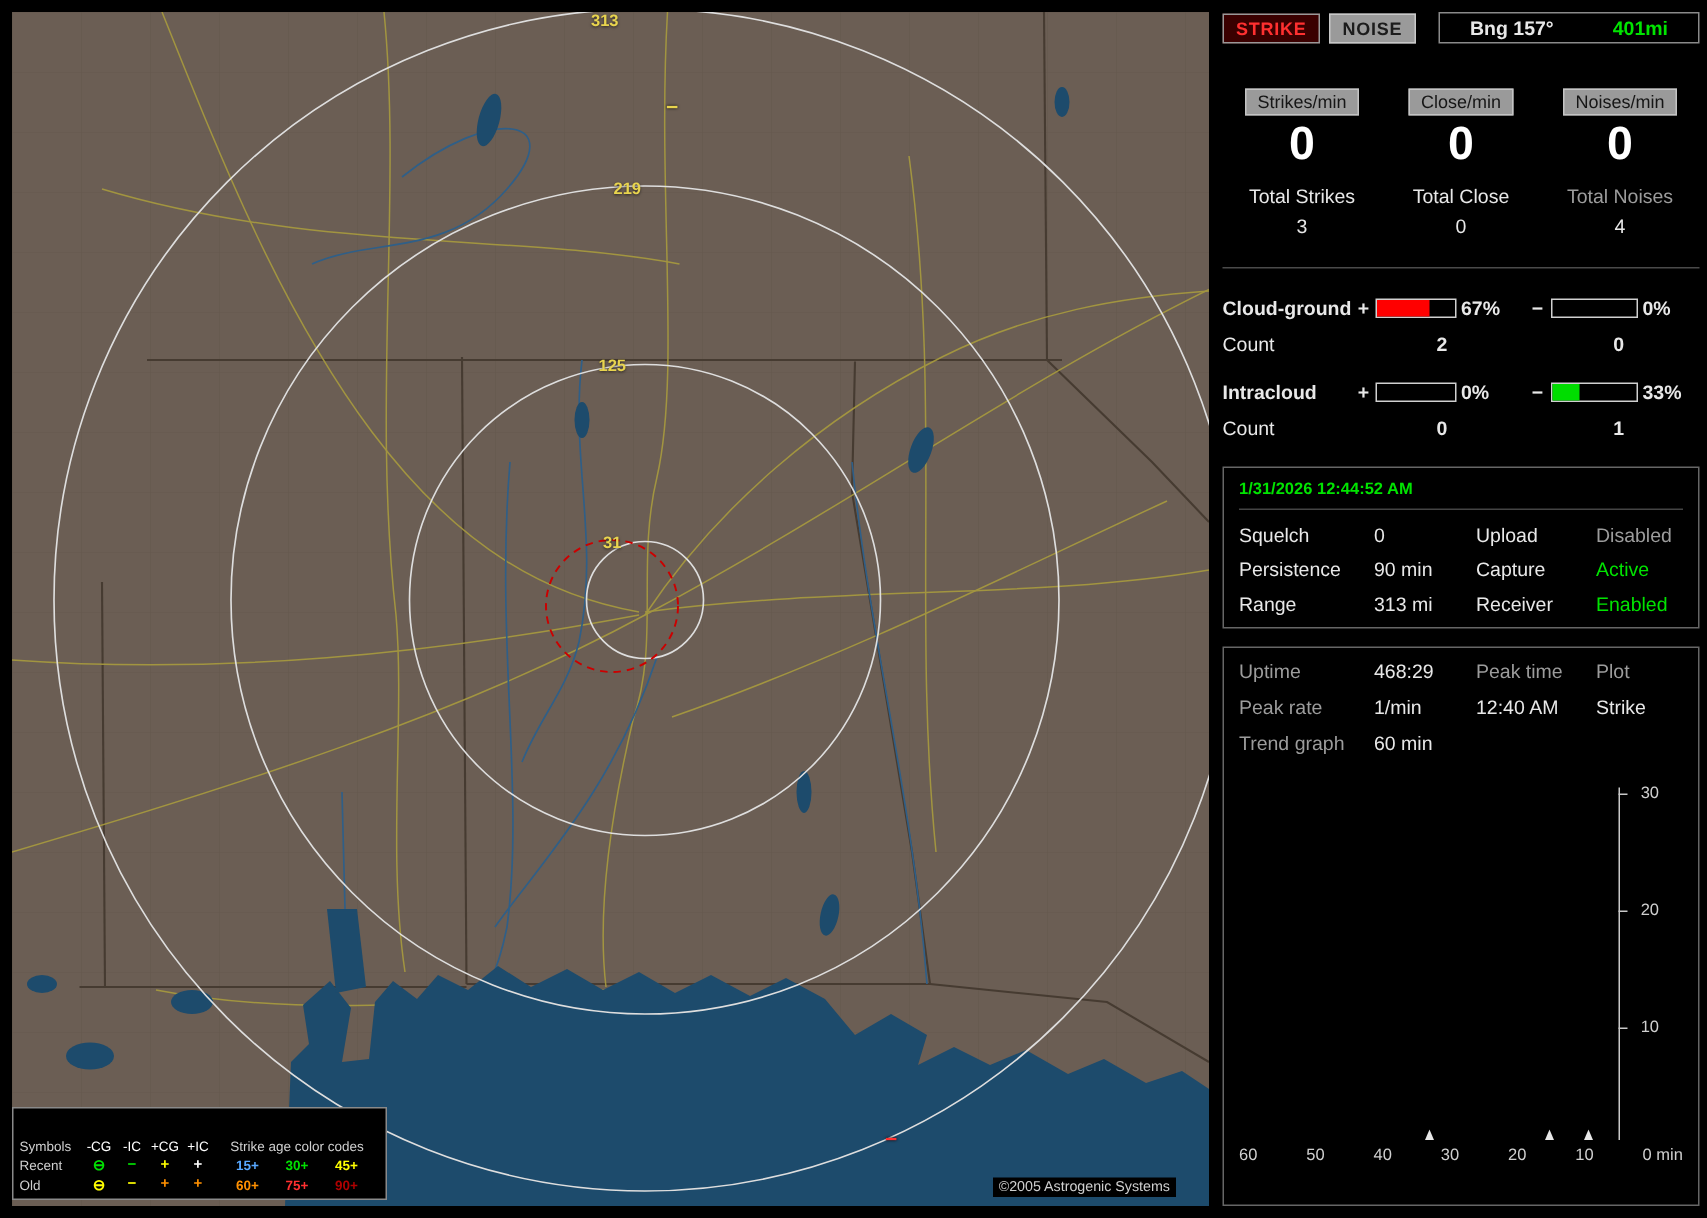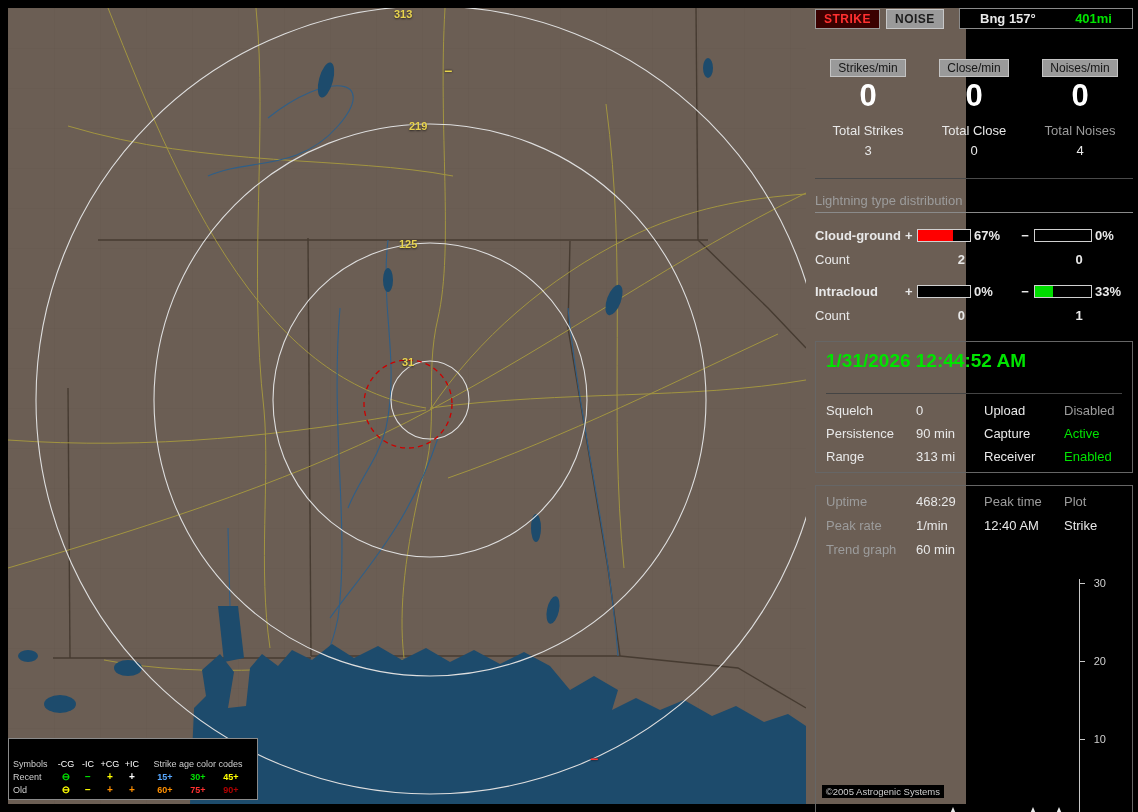--- a/index.html
+++ b/index.html
@@ -1,20 +1,20 @@
 <!DOCTYPE html>
 <html><head>
 <meta charset="utf-8">
 <style>
   html,body{margin:0;padding:0;background:#000;}
   body{font-family:"Liberation Sans",sans-serif;}
   .page{position:relative;width:1138px;height:812px;background:#000;overflow:hidden;}
 
   
-  .map-panel{position:absolute;left:8px;top:8px;width:958px;height:796px;background:#6b5e54;overflow:hidden;}
+  .map-panel{position:absolute;left:8px;top:8px;width:798px;height:796px;background:#6b5e54;overflow:hidden;}
   .map-panel svg{position:absolute;left:0;top:0;}
   .ring-label{position:absolute;color:#e8d44e;font-size:11px;font-weight:bold;text-shadow:0 1px 2px rgba(0,0,0,.6);}
   .marker{position:absolute;font-weight:bold;font-size:14px;line-height:10px;text-shadow:0 0 2px #000;}
   .copyright{position:absolute;right:22px;bottom:6px;color:#cfcfcf;font-size:9.5px;background:#000;padding:1px 4px;}
 
   
   .legend{position:absolute;left:0;bottom:4px;width:250px;background:#000;border:1px solid #8a8a8a;color:#ddd;font-size:9px;padding:18px 4px 3px 4px;box-sizing:border-box;}
   .legend-row{display:flex;align-items:center;height:13px;}
   .l-label{width:42px;color:#cfcfcf;}
   .l-col{width:22px;text-align:center;color:#fff;}
@@ -45,21 +45,21 @@
   .count-name{width:96px;}
   .sign{width:12px;text-align:center;font-weight:bold;}
   .bar{width:56px;height:11px;border:1px solid #d0d0d0;background:#000;margin:0 3px;}
   .bar-fill{height:100%;}
   .pct{width:38px;font-weight:bold;}
   .grp2{margin-left:10px;display:flex;align-items:center;}
   .count-val{width:112px;text-align:center;font-weight:bold;}
   .count-val.second{margin-left:10px;}
 
   .status-box{border:1px solid #666;margin-top:14px;padding:8px 10px;}
-  .datetime{color:#00e400;font-weight:bold;font-size:19px;border-bottom:1px solid #444;padding-bottom:21px;margin-bottom:9px;}
+  .datetime{color:#00e400;font-weight:bold;font-size:11px;border-bottom:1px solid #444;padding-bottom:7px;margin-bottom:9px;}
   .kv-grid{display:grid;grid-template-columns:90px 68px 80px 1fr;row-gap:8px;font-size:13px;}
 
   .stats-box{border:1px solid #666;margin-top:12px;padding:8px 10px;flex:1;display:flex;flex-direction:column;box-sizing:border-box;}
   .gray{color:#9c9c9c;}
   .stats-grid{display:grid;grid-template-columns:90px 68px 80px 1fr;row-gap:9px;font-size:13px;margin-bottom:4px;}
 
   .chart{position:relative;height:235px;margin-top:18px;}
   .chart-axis{position:absolute;right:42px;top:0;bottom:0;width:1px;background:#c8c8c8;}
   .ytick{position:absolute;right:37px;width:6px;height:1px;background:#c8c8c8;}
   .ylab{position:absolute;right:16px;font-size:11px;color:#cfcfcf;}
@@ -220,21 +220,20 @@
         <span class="rate-chip">Noises/min</span>
         <div class="rate-value">0</div>
         <div class="total-label" style="color: rgb(156, 156, 156);">Total Noises</div>
         <div class="total-value">4</div>
       </div>
     </div>
 
     <hr class="divider">
 
     <div>
-      <div class="dist-title">Lightning type distribution</div>
 
       <div class="dist-row">
         <span class="dist-name">Cloud-ground</span>
         <span class="sign">+</span>
         <span class="bar">
             <span class="bar-fill" style="display: block; background: rgb(255, 0, 0); width: 67%;"></span>
           </span>
         <span class="pct">67%</span>
         <span class="grp2">
           <span class="sign">−</span>

